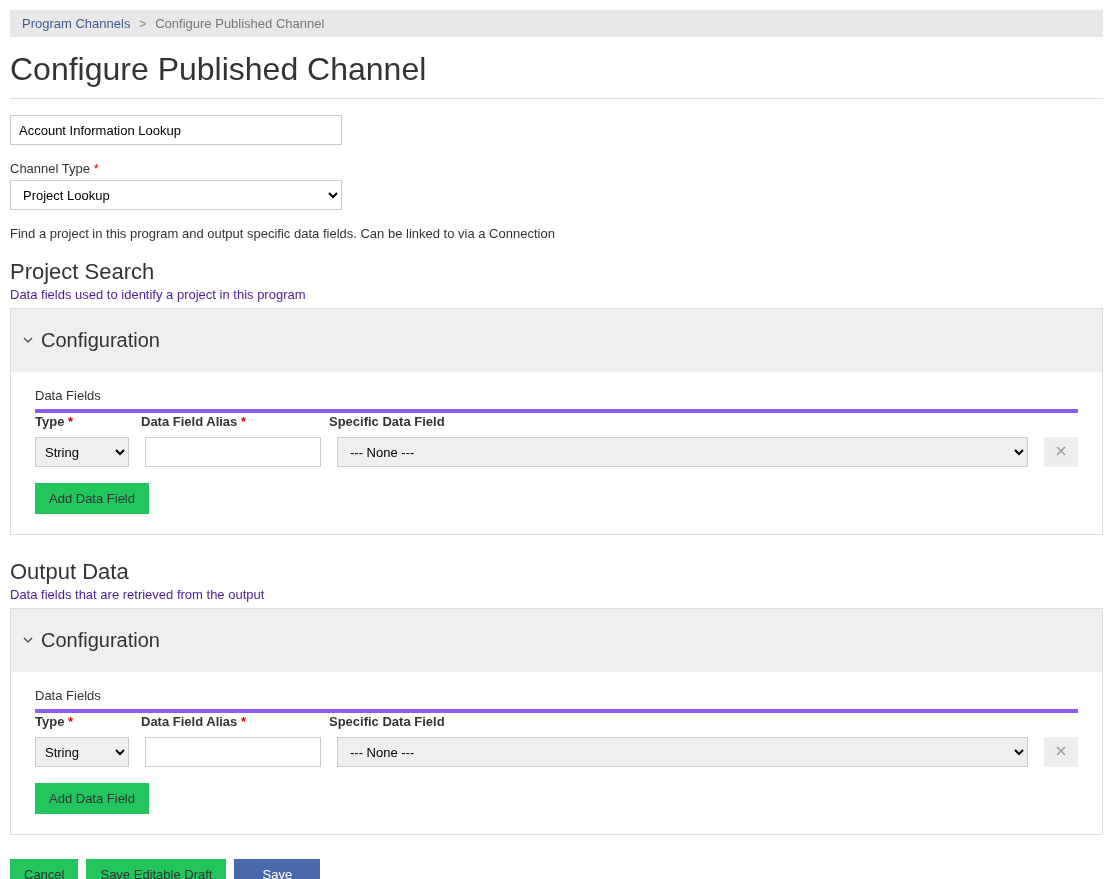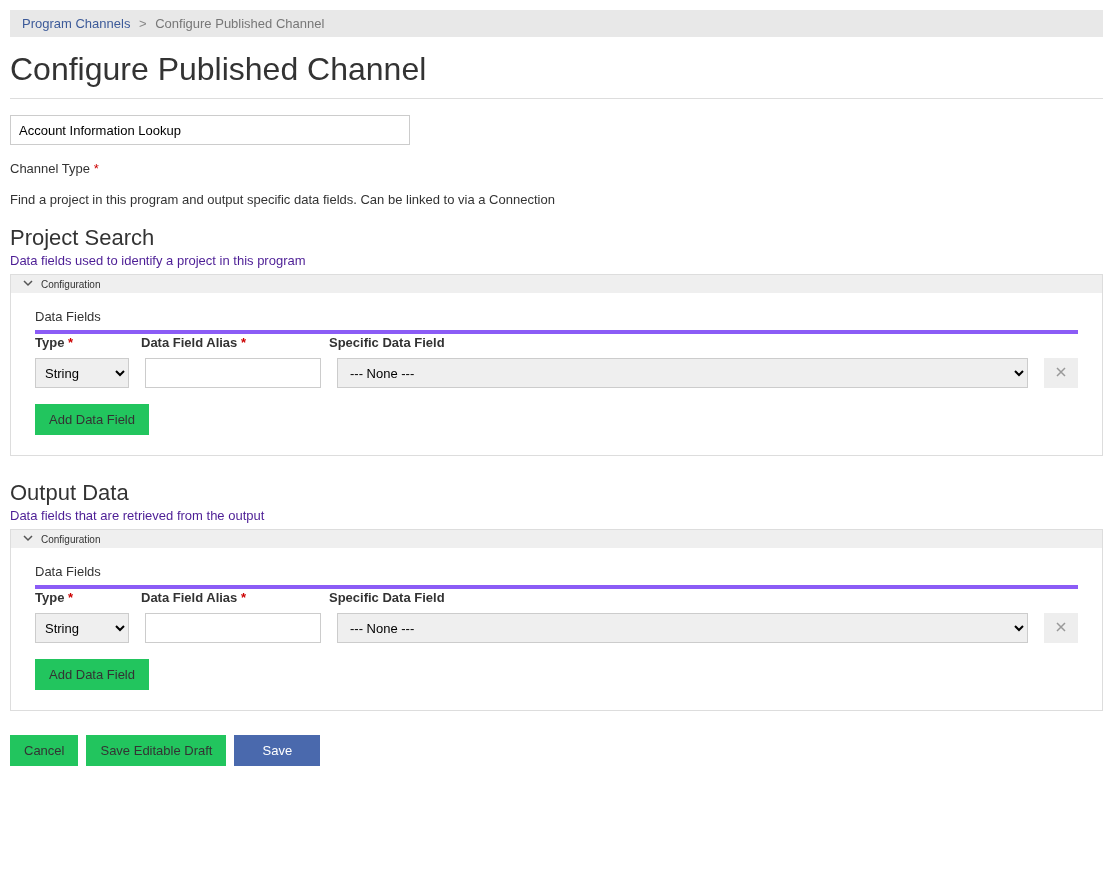--- a/index.html
+++ b/index.html
@@ -52,21 +52,21 @@
   margin-bottom: 4px;
   display: block;
 }
 .required {
   color: #c00;
 }
 .text-input, .select-input {
   border: 1px solid #ccc;
   padding: 5px 8px;
   font-size: 13px;
-  width: 400px;
+  width: 332px;
   height: 30px;
   background: #fff;
 }
 .select-input {
   appearance: auto;
 }
 .helper-text {
   font-size: 13px;
   color: #333;
   margin-top: 8px;
@@ -82,22 +82,22 @@
   font-size: 13px;
   color: #4c1d95;
   margin-bottom: 6px;
 }
 .panel {
   border: 1px solid #ddd;
   margin-bottom: 24px;
 }
 .panel-header {
   background: #efefef;
-  padding: 3px 12px;
-  font-size: 10px;
+  padding: 20px 12px;
+  font-size: 20px;
   color: #333;
   display: flex;
   align-items: center;
   cursor: pointer;
 }
 .panel-header .chevron {
   margin-right: 8px;
   font-size: 11px;
   color: #555;
   display: inline-block;
@@ -200,20 +200,23 @@
 
 <div class="field-group">
   <input type="text" class="text-input" value="Account Information Lookup" style="">
 </div>
 
 <div class="field-group">
   <label class="field-label">
     <span>Channel Type</span>
     <span class="required">*</span>
   </label>
+  <select class="select-input">
+    <option>Project Lookup</option>
+  </select>
 </div>
 
 <div class="helper-text">Find a project in this program and output specific data fields. Can be linked to via a Connection</div>
 
 <h2 class="section-title">Project Search</h2>
 <div class="section-desc">Data fields used to identify a project in this program</div>
 
 <div class="panel">
   <div class="panel-header">
     <span class="chevron">

